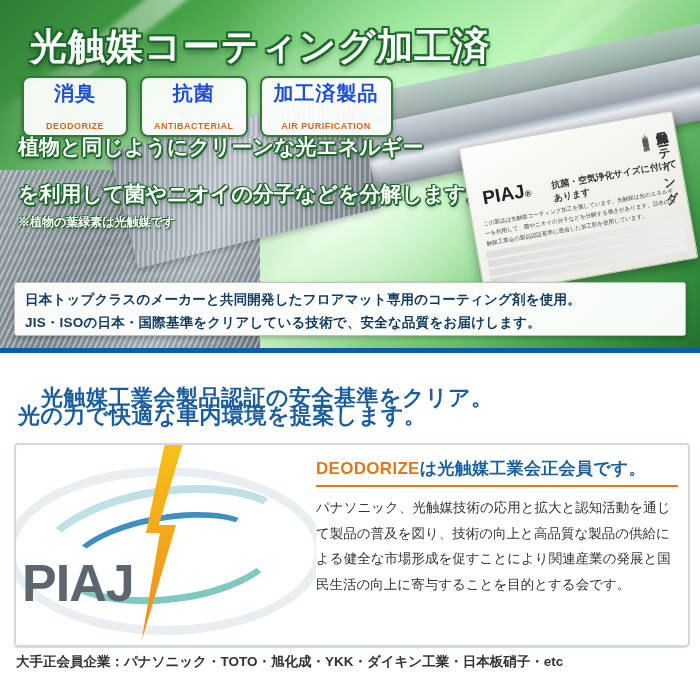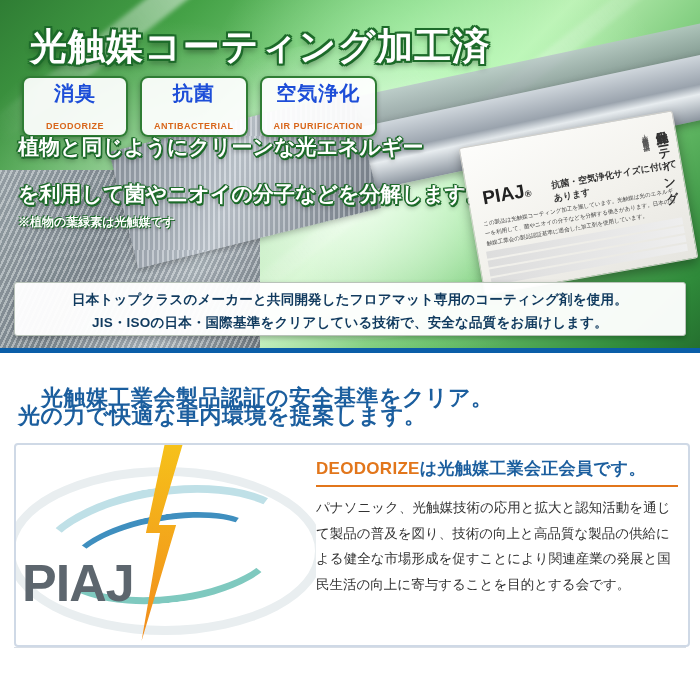--- a/index.html
+++ b/index.html
@@ -123,21 +123,21 @@
   }
 
   
   .info-box{
     position:absolute;left:14px;top:282px;width:672px;height:54px;
     background:rgba(255,255,255,.96);
     border:1px solid #b9c3b9;border-radius:3px;
     box-shadow:0 2px 5px rgba(0,0,0,.25);
     padding:5px 10px;box-sizing:border-box;
   }
-  .info-box p{margin:0;font-size:13.5px;color:#103a5e;line-height:1.72;font-weight:bold;letter-spacing:.2px;text-align:center;}
+  .info-box p{margin:0;font-size:13.5px;color:#103a5e;line-height:1.72;font-weight:bold;letter-spacing:.2px;}
 
   
   #divider{position:absolute;left:0;top:348px;width:700px;height:5px;background:#0a5ea8;}
 
   
   #bottom{position:absolute;left:0;top:353px;width:700px;height:347px;background:#ffffff;}
   .b-head{
     position:absolute;left:18px;font-size:22px;font-weight:bold;color:#1b5e9e;
     letter-spacing:.5px;white-space:nowrap;
   }
@@ -204,21 +204,21 @@
     <div class="badges">
       <div class="badge">
         <div class="jp">消臭</div>
         <div class="en">DEODORIZE</div>
       </div>
       <div class="badge">
         <div class="jp">抗菌</div>
         <div class="en">ANTIBACTERIAL</div>
       </div>
       <div class="badge">
-        <div class="jp">空気浄化</div>
+        <div class="jp">加工済製品</div>
         <div class="en">AIR PURIFICATION</div>
       </div>
     </div>
 
     <div class="t-line t1">植物と同じようにクリーンな光エネルギー</div>
     <div class="t-line t2">を利用して菌やニオイの分子などを分解します。</div>
     <div class="note">※植物の葉緑素は光触媒です</div>
 
     <div class="label-card">
       <div class="lc-title">光触媒コーティング</div>
@@ -261,14 +261,15 @@
       <div class="p-right">
         <div class="p-title">
           <span>DEODORIZE</span><span class="b">は光触媒工業会正会員です。</span>
         </div>
         <div class="p-rule"></div>
         <div class="p-body">パナソニック、光触媒技術の応用と拡大と認知活動を通じて製品の普及を図り、技術の向上と高品質な製品の供給による健全な市場形成を促すことにより関連産業の発展と国民生活の向上に寄与することを目的とする会です。</div>
       </div>
     </div>
 
     <div class="hr-dot"></div>
+    <div class="footnote">大手正会員企業：パナソニック・TOTO・旭化成・YKK・ダイキン工業・日本板硝子・etc</div>
   </div>
 </div>
 
 </body></html>

